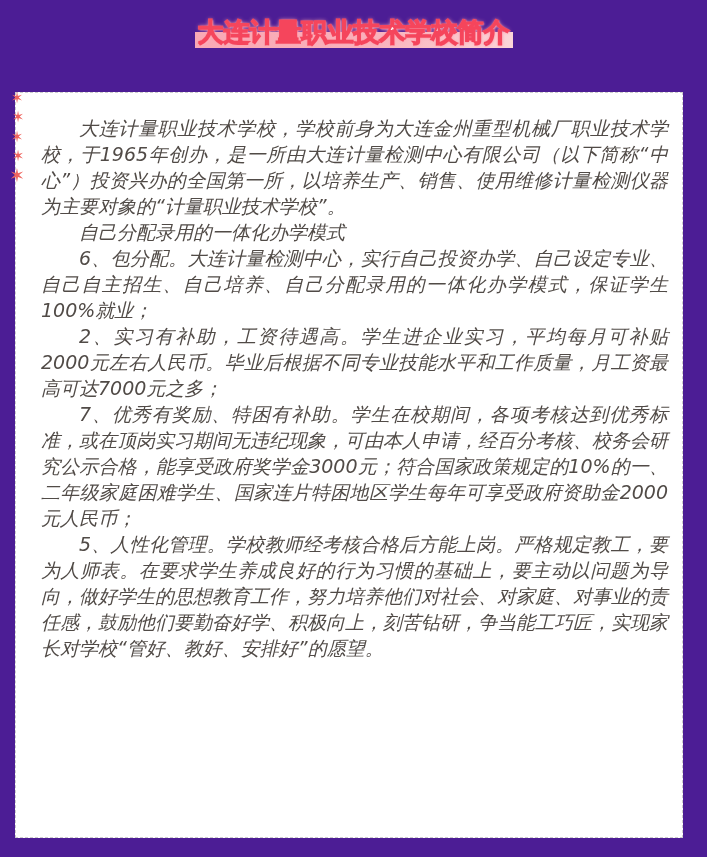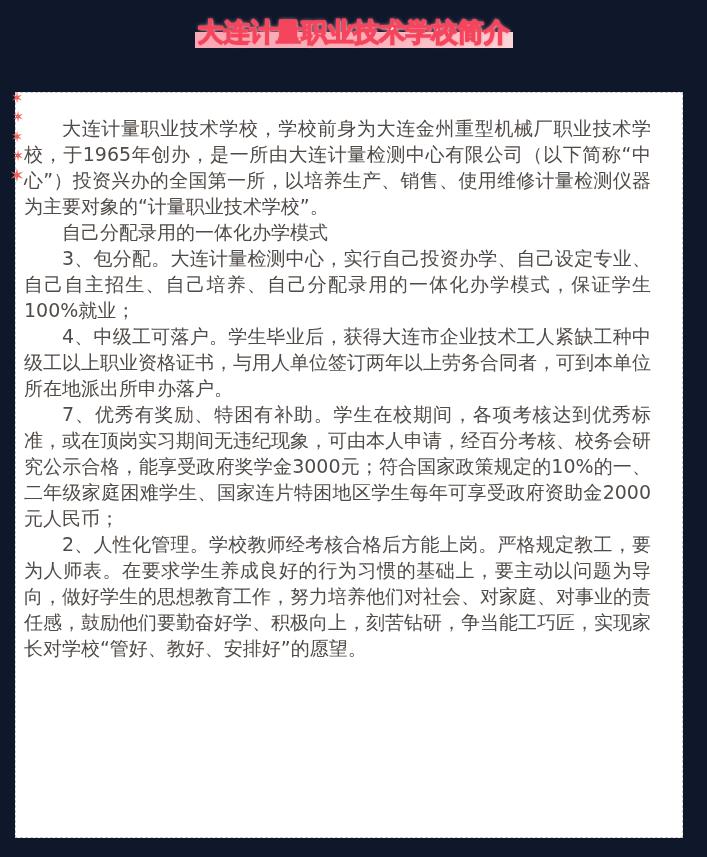--- a/index.html
+++ b/index.html
@@ -9,21 +9,21 @@
     --body-text:#514b47;
     --star-color:#ef655f;
     --border-color:#cccccc;
   }
   *{margin:0;padding:0;box-sizing:border-box;}
   html,body{background:#ffffff;}
   .page{
     position:relative;
     width:707px;
     height:857px;
-    background:#0f172a;
+    background:#4c1d95;
     overflow:hidden;
     font-family:"DejaVu Sans","Liberation Sans",sans-serif;
   }
   
   .title-wrap{
     position:absolute;
     top:13px;
     left:0;
     width:707px;
     text-align:center;
@@ -58,27 +58,28 @@
     position:absolute;
     left:15px;
     top:92px;
     width:668px;
     height:746px;
     border:1px dashed var(--border-color,#ccc);
     background:#ffffff;
   }
   .article{
     position:absolute;
-    left:8px;
+    left:25px;
     top:22px;
     width:627px;
     font-size:19px;
     line-height:26px;
     color:var(--body-text,#514b47);
     text-align:justify;
+    font-style:italic;
   }
   .article p{
     text-indent:2em;
     margin:0;
   }
   
   .star{
     position:absolute;
     color:var(--star-color,#ef655f);
     font-size:15px;
@@ -109,20 +110,20 @@
   <span class="star star-1">✶</span>
   <span class="star star-2">✶</span>
   <span class="star star-3">✶</span>
   <span class="star star-4">✶</span>
   <span class="star star-5">✶</span>
 
   <div class="content-box">
     <div class="article">
       <p>大连计量职业技术学校，学校前身为大连金州重型机械厂职业技术学校，于1965年创办，是一所由大连计量检测中心有限公司（以下简称“中心”）投资兴办的全国第一所，以培养生产、销售、使用维修计量检测仪器为主要对象的“计量职业技术学校”。</p>
       <p>自己分配录用的一体化办学模式</p>
-      <p>3、包分配。大连计量检测中心，实行自己投资办学、自己设定专业、自己自主招生、自己培养、自己分配录用的一体化办学模式，保证学生100%就业；</p>
-      <p>4、中级工可落户。学生毕业后，获得大连市企业技术工人紧缺工种中级工以上职业资格证书，与用人单位签订两年以上劳务合同者，可到本单位所在地派出所申办落户。</p>
+      <p>6、包分配。大连计量检测中心，实行自己投资办学、自己设定专业、自己自主招生、自己培养、自己分配录用的一体化办学模式，保证学生100%就业；</p>
+      <p>2、实习有补助，工资待遇高。学生进企业实习，平均每月可补贴2000元左右人民币。毕业后根据不同专业技能水平和工作质量，月工资最高可达7000元之多；</p>
       <p>7、优秀有奖励、特困有补助。学生在校期间，各项考核达到优秀标准，或在顶岗实习期间无违纪现象，可由本人申请，经百分考核、校务会研究公示合格，能享受政府奖学金3000元；符合国家政策规定的10%的一、二年级家庭困难学生、国家连片特困地区学生每年可享受政府资助金2000元人民币；</p>
-      <p>2、人性化管理。学校教师经考核合格后方能上岗。严格规定教工，要为人师表。在要求学生养成良好的行为习惯的基础上，要主动以问题为导向，做好学生的思想教育工作，努力培养他们对社会、对家庭、对事业的责任感，鼓励他们要勤奋好学、积极向上，刻苦钻研，争当能工巧匠，实现家长对学校“管好、教好、安排好”的愿望。</p>
+      <p>5、人性化管理。学校教师经考核合格后方能上岗。严格规定教工，要为人师表。在要求学生养成良好的行为习惯的基础上，要主动以问题为导向，做好学生的思想教育工作，努力培养他们对社会、对家庭、对事业的责任感，鼓励他们要勤奋好学、积极向上，刻苦钻研，争当能工巧匠，实现家长对学校“管好、教好、安排好”的愿望。</p>
     </div>
   </div>
 
 </div>
 
 </body></html>

